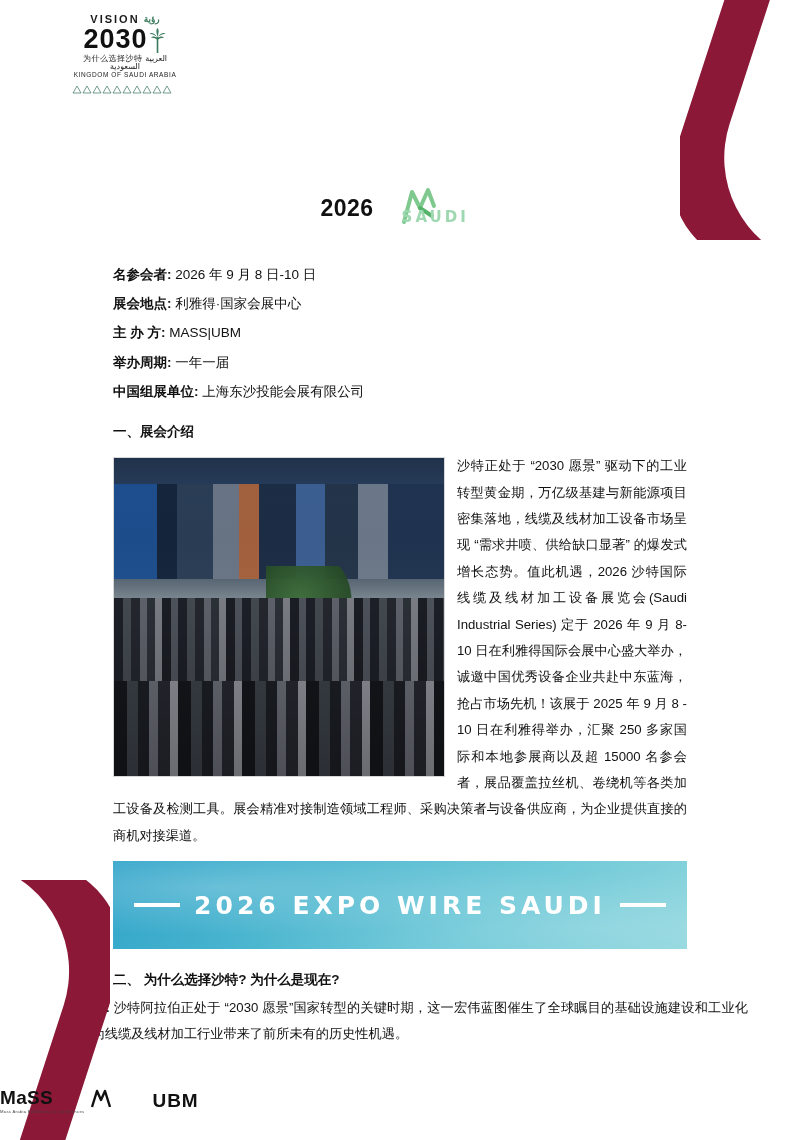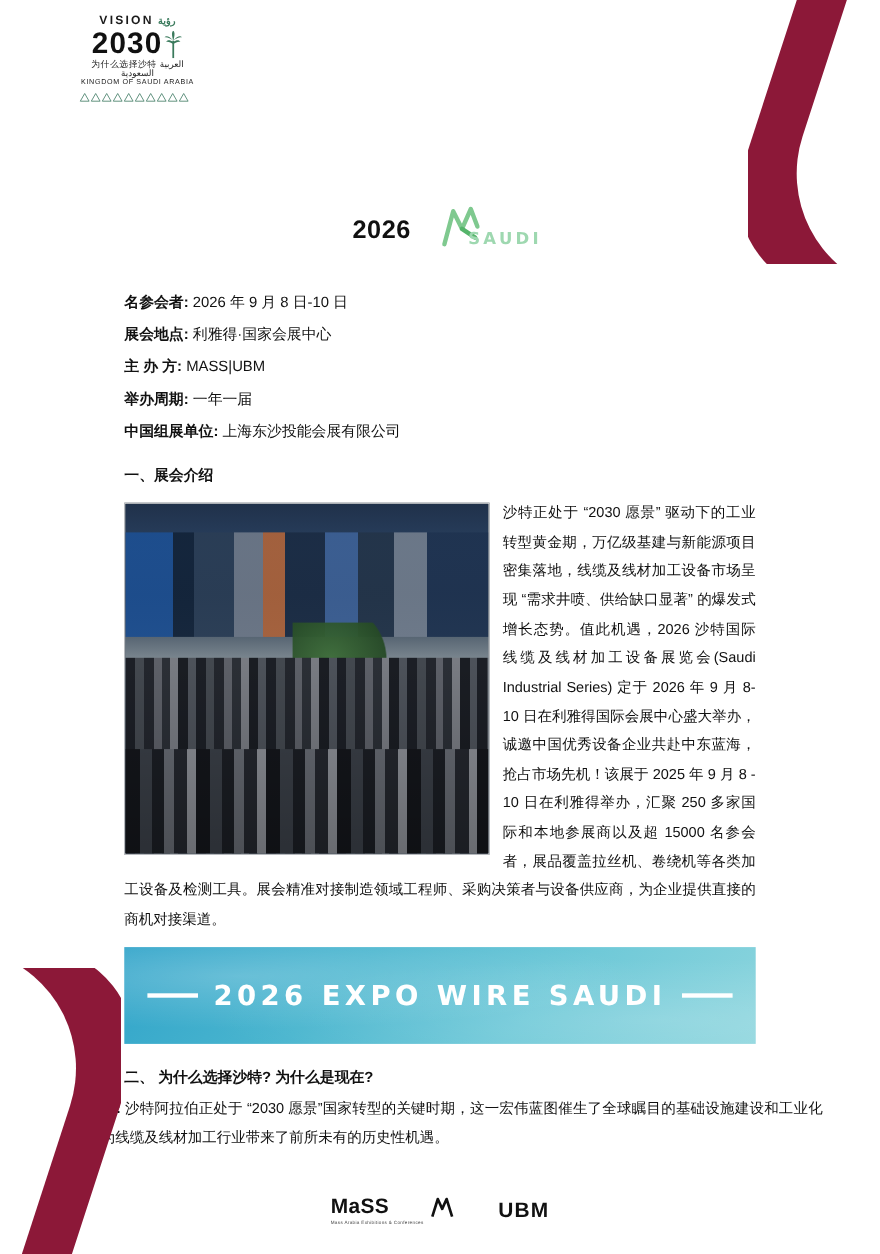--- a/index.html
+++ b/index.html
@@ -173,21 +173,21 @@
     color: #111;
     letter-spacing: .5px;
   }
   .wire-mark {
     position: relative;
     width: 90px;
     height: 44px;
   }
   .wire-mark .wm-text {
     position: absolute;
-    left: 36px;
+    left: 12px;
     bottom: 4px;
     font-size: 15px;
     letter-spacing: 3px;
     color: #9ed8b0;
     font-weight: 700;
     font-family: "DejaVu Sans", sans-serif;
   }
 
   
   .info-list {
@@ -318,21 +318,20 @@
   }
   .para b { font-weight: 700; }
 
   
   .footer {
     position: absolute;
     left: 0; right: 0;
     bottom: 26px;
     display: flex;
     align-items: center;
-    justify-content: center;
     gap: 40px;
   }
   .mass-logo {
     display: flex;
     align-items: center;
     gap: 6px;
   }
   .mass-text {
     font-size: 19px;
     font-weight: 700;

